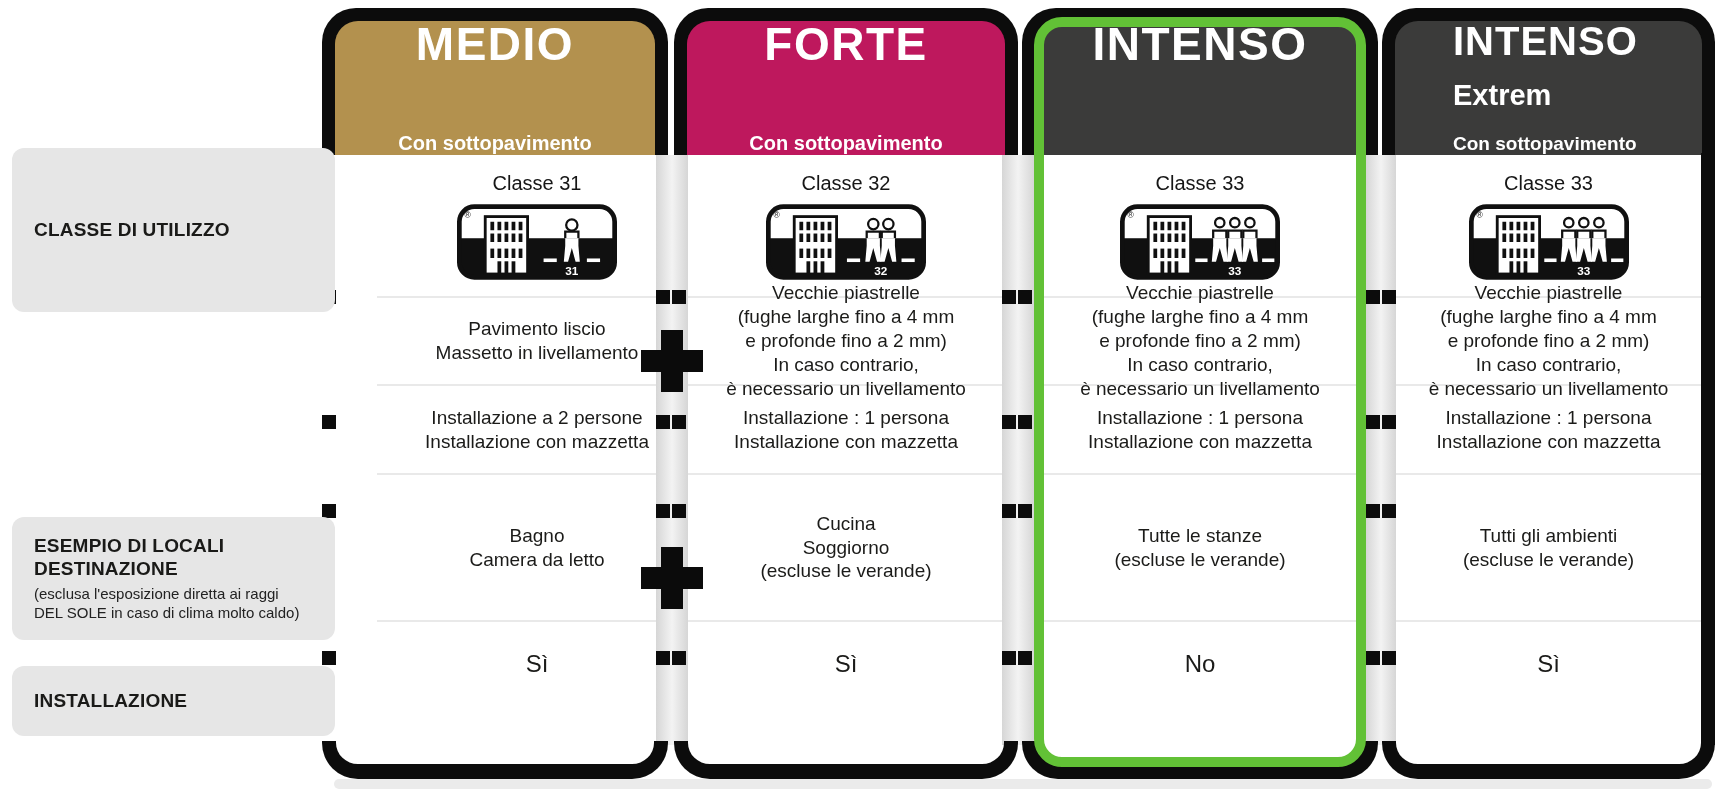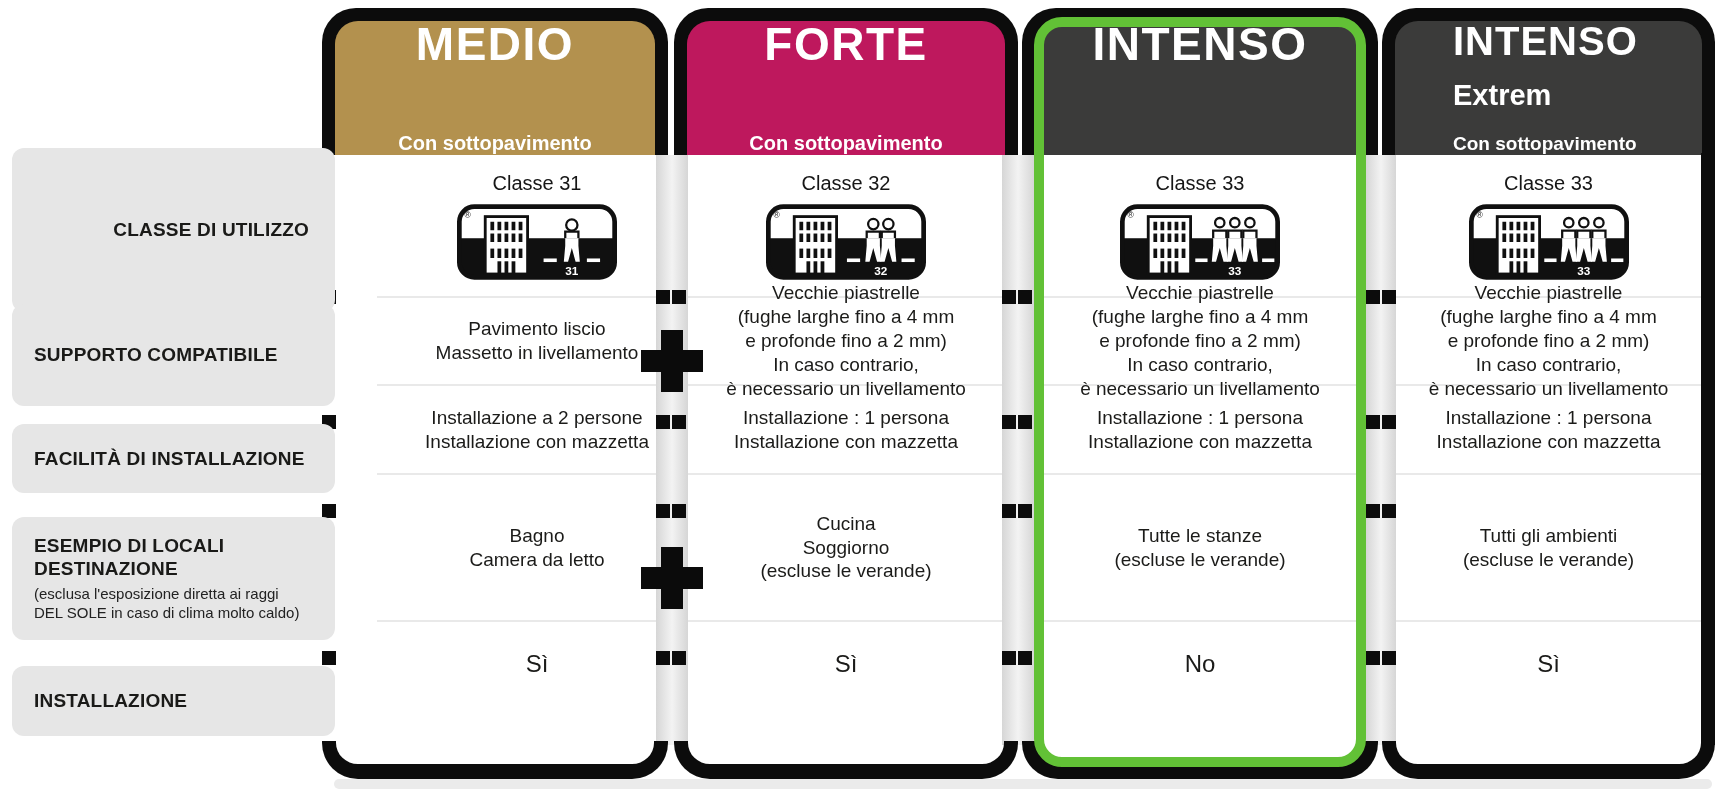--- a/index.html
+++ b/index.html
@@ -52,28 +52,22 @@
   .shadowbar{position:absolute;top:779px;height:10px;background:#ebebeb;border-radius:5px;z-index:0;}
   .classe-icon{display:block;}
 </style>
 </head>
 <body>
 
 <div class="stage">
 
   <div class="shadowbar" style="left:334px;width:1378px;"></div>
 
-  <div class="rowlabel" style="top:148px;height:164px;text-align:right;">
+  <div class="rowlabel" style="top:148px;height:164px;">
     <div class="t">CLASSE DI UTILIZZO</div>
-  </div>
-  <div class="rowlabel" style="top:304px;height:102px;">
-    <div class="t">SUPPORTO COMPATIBILE</div>
-  </div>
-  <div class="rowlabel" style="top:424px;height:69px;">
-    <div class="t">FACILITÀ DI INSTALLAZIONE</div>
   </div>
   <div class="rowlabel" style="top:517px;height:123px;">
     <div class="t">ESEMPIO DI LOCALI
 DESTINAZIONE</div>
     <div class="n">(esclusa l'esposizione diretta ai raggi DEL SOLE in caso di clima molto caldo)</div>
   </div>
   <div class="rowlabel" style="top:666px;height:70px;">
     <div class="t">INSTALLAZIONE</div>
   </div>
 

